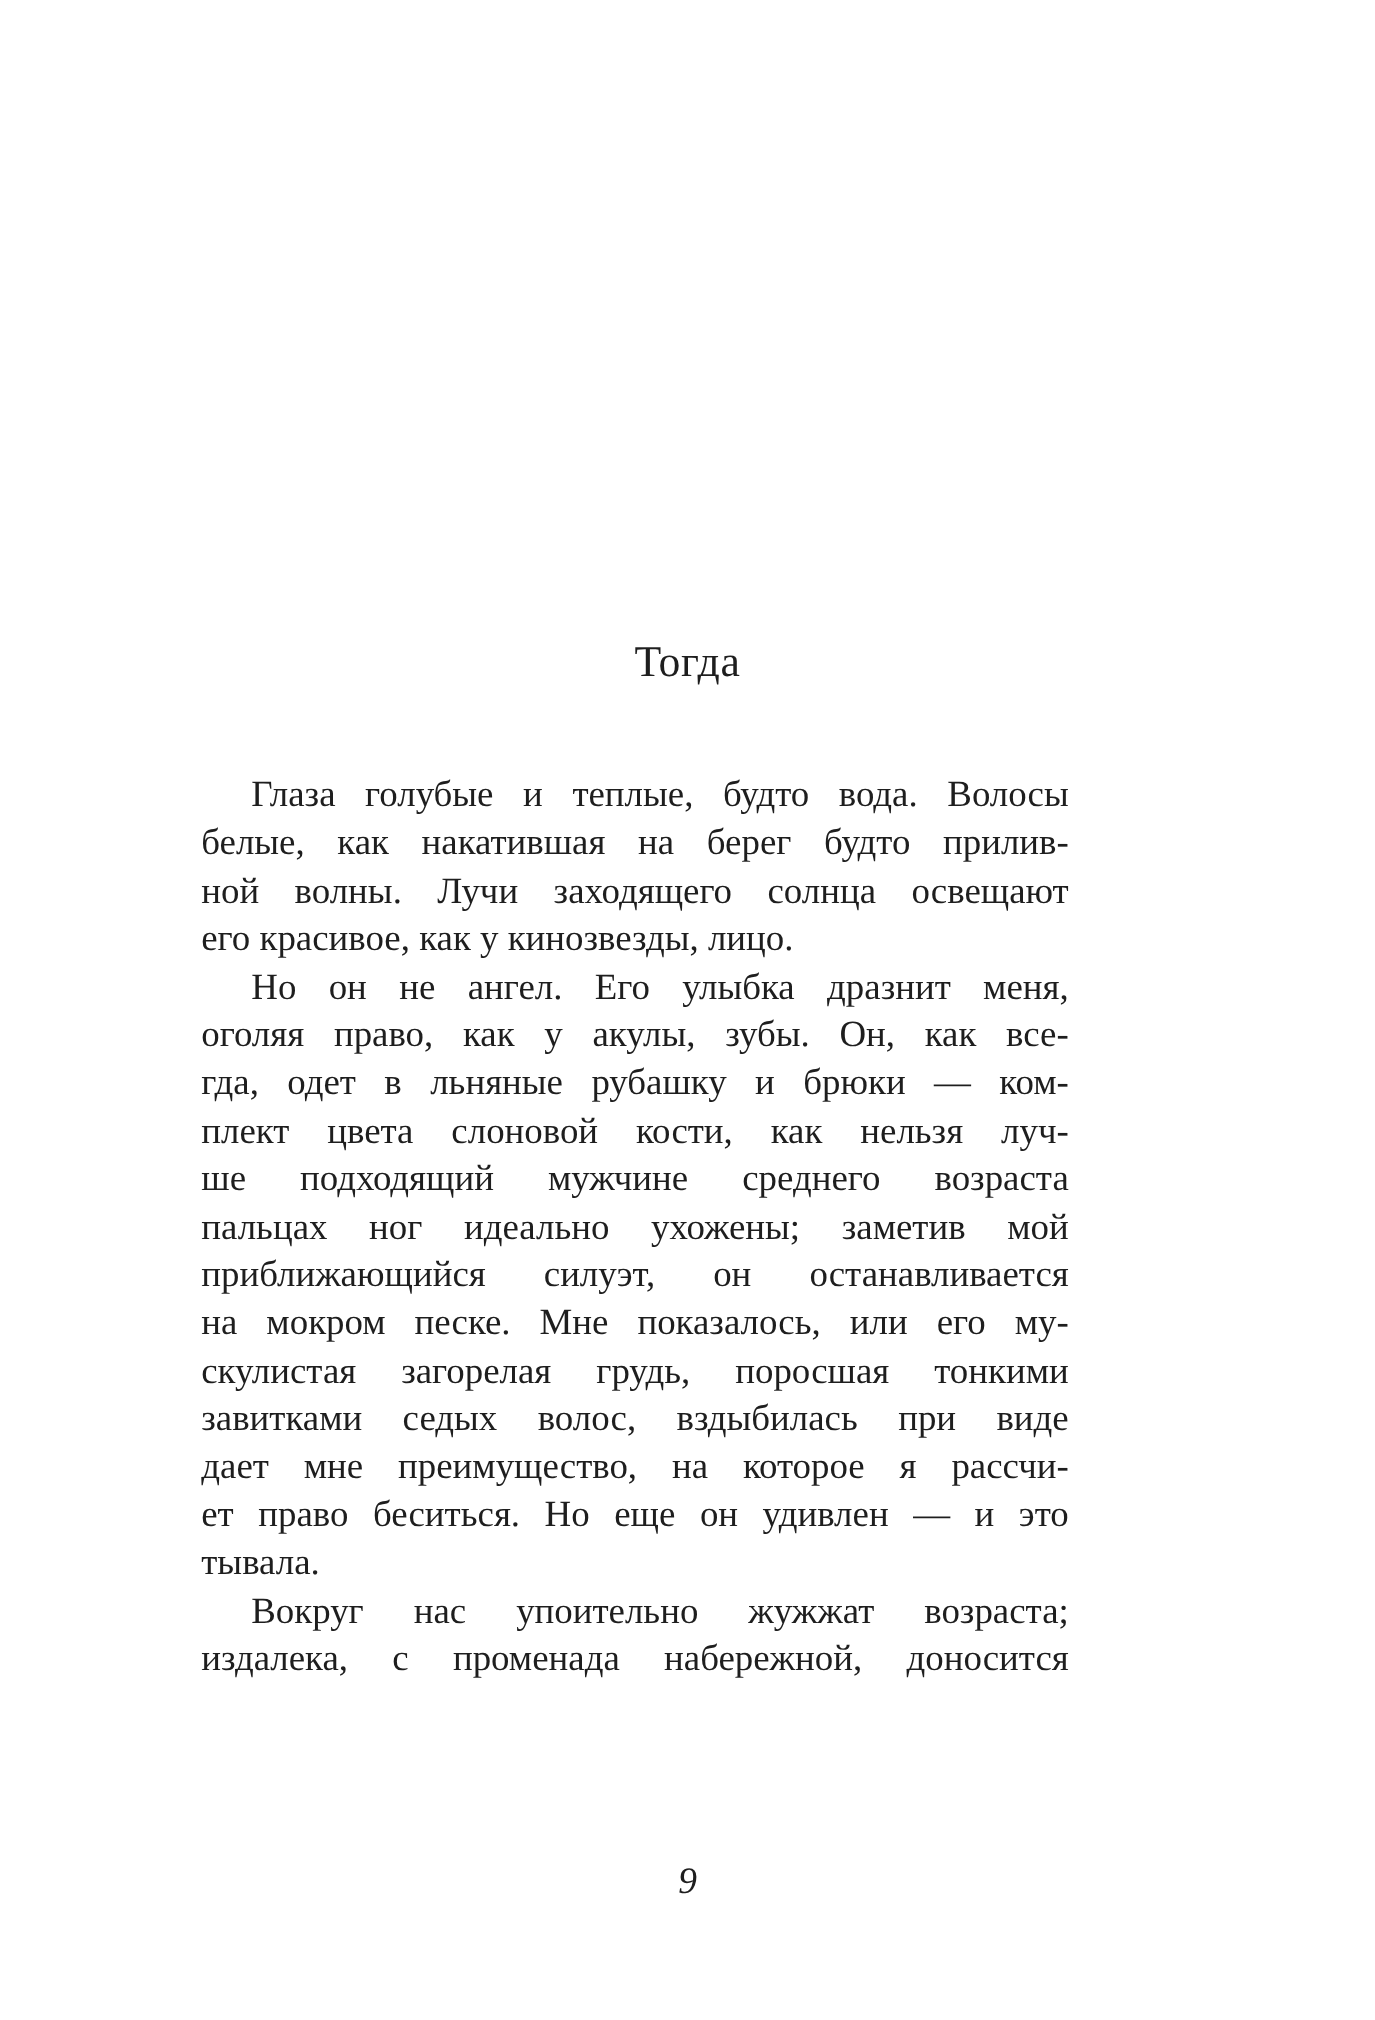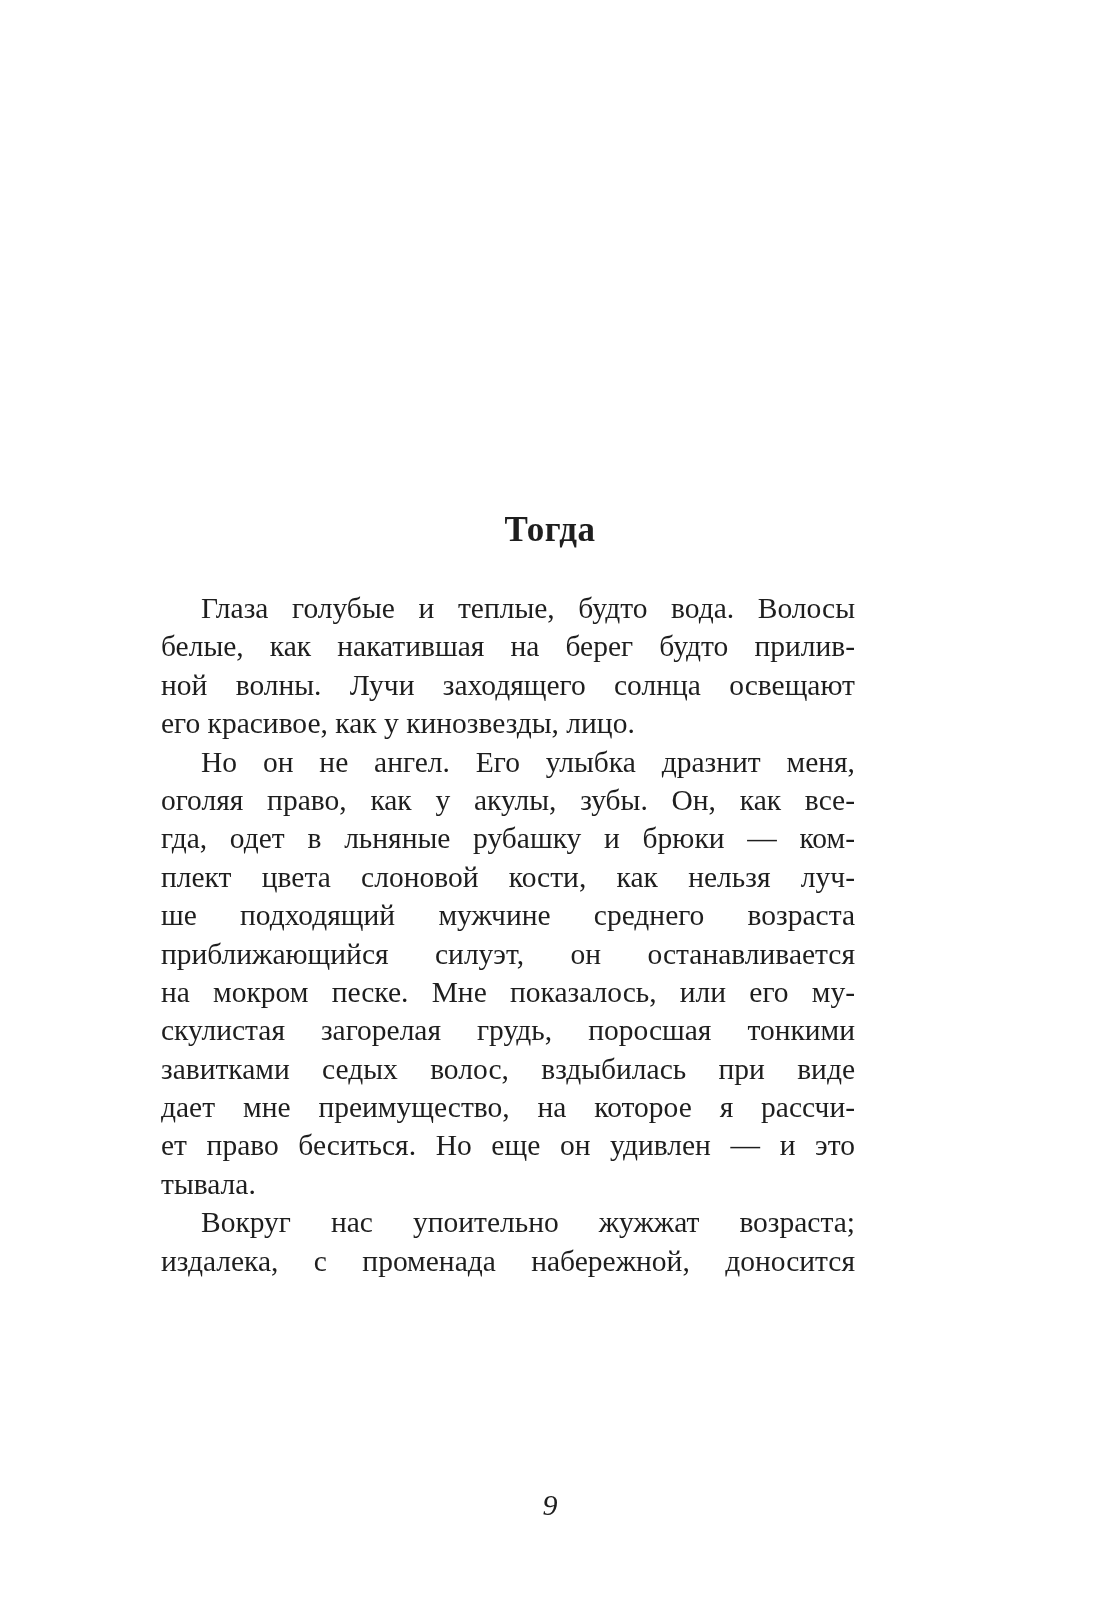--- a/index.html
+++ b/index.html
@@ -15,29 +15,29 @@
     color: #1e1e1e;
     font-family: "Liberation Serif", "DejaVu Serif", serif;
   }
   .page-title {
     position: absolute;
     left: 0;
     width: 1100px;
     top: 508px;
     text-align: center;
     font-size: 35px;
-    font-weight: bold;
+    font-weight: normal;
     letter-spacing: 0.5px;
     line-height: 44px;
     margin: 0;
   }
   .body-text {
     position: absolute;
     left: 161px;
-    top: 589px;
+    top: 617px;
     width: 694px;
     font-size: 29.5px;
     line-height: 38.4px;
   }
   .line {
     display: block;
     height: 38.4px;
     white-space: nowrap;
     text-align: justify;
     text-align-last: justify;
@@ -69,20 +69,21 @@
   <span class="line indent">Глаза голубые и теплые, будто вода. Волосы</span>
   <span class="line">белые, как накатившая на берег будто прилив-</span>
   <span class="line">ной волны. Лучи заходящего солнца освещают</span>
   <span class="line last">его красивое, как у кинозвезды, лицо.</span>
 
   <span class="line indent">Но он не ангел. Его улыбка дразнит меня,</span>
   <span class="line">оголяя право, как у акулы, зубы. Он, как все-</span>
   <span class="line">гда, одет в льняные рубашку и брюки — ком-</span>
   <span class="line">плект цвета слоновой кости, как нельзя луч-</span>
   <span class="line">ше подходящий мужчине среднего возраста</span>
+  <span class="line">пальцах ног идеально ухожены; заметив мой</span>
   <span class="line">приближающийся силуэт, он останавливается</span>
   <span class="line">на мокром песке. Мне показалось, или его му-</span>
   <span class="line">скулистая загорелая грудь, поросшая тонкими</span>
   <span class="line">завитками седых волос, вздыбилась при виде</span>
   <span class="line">дает мне преимущество, на которое я рассчи-</span>
   <span class="line">ет право беситься. Но еще он удивлен — и это</span>
   <span class="line last">тывала.</span>
 
   <span class="line indent">Вокруг нас упоительно жужжат возраста;</span>
   <span class="line">издалека, с променада набережной, доносится</span>

